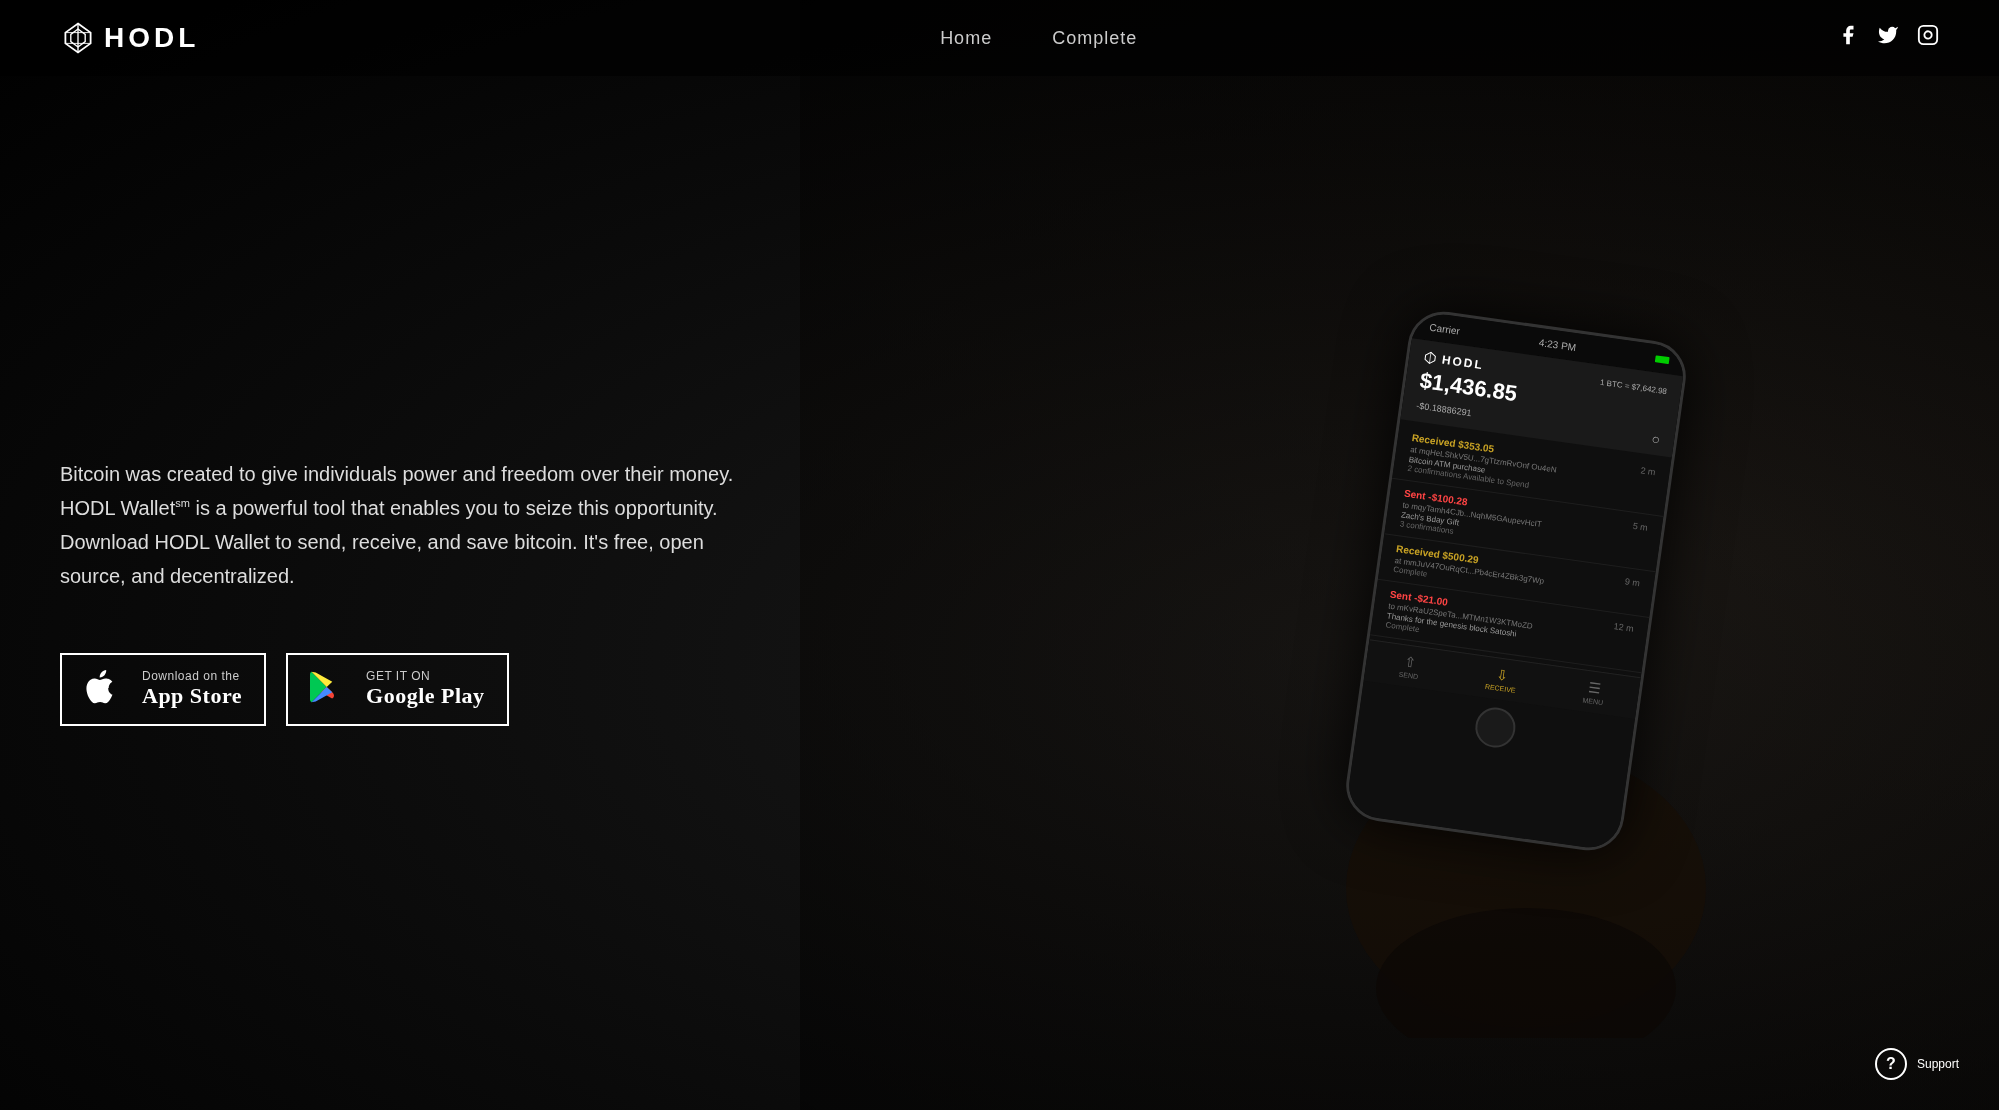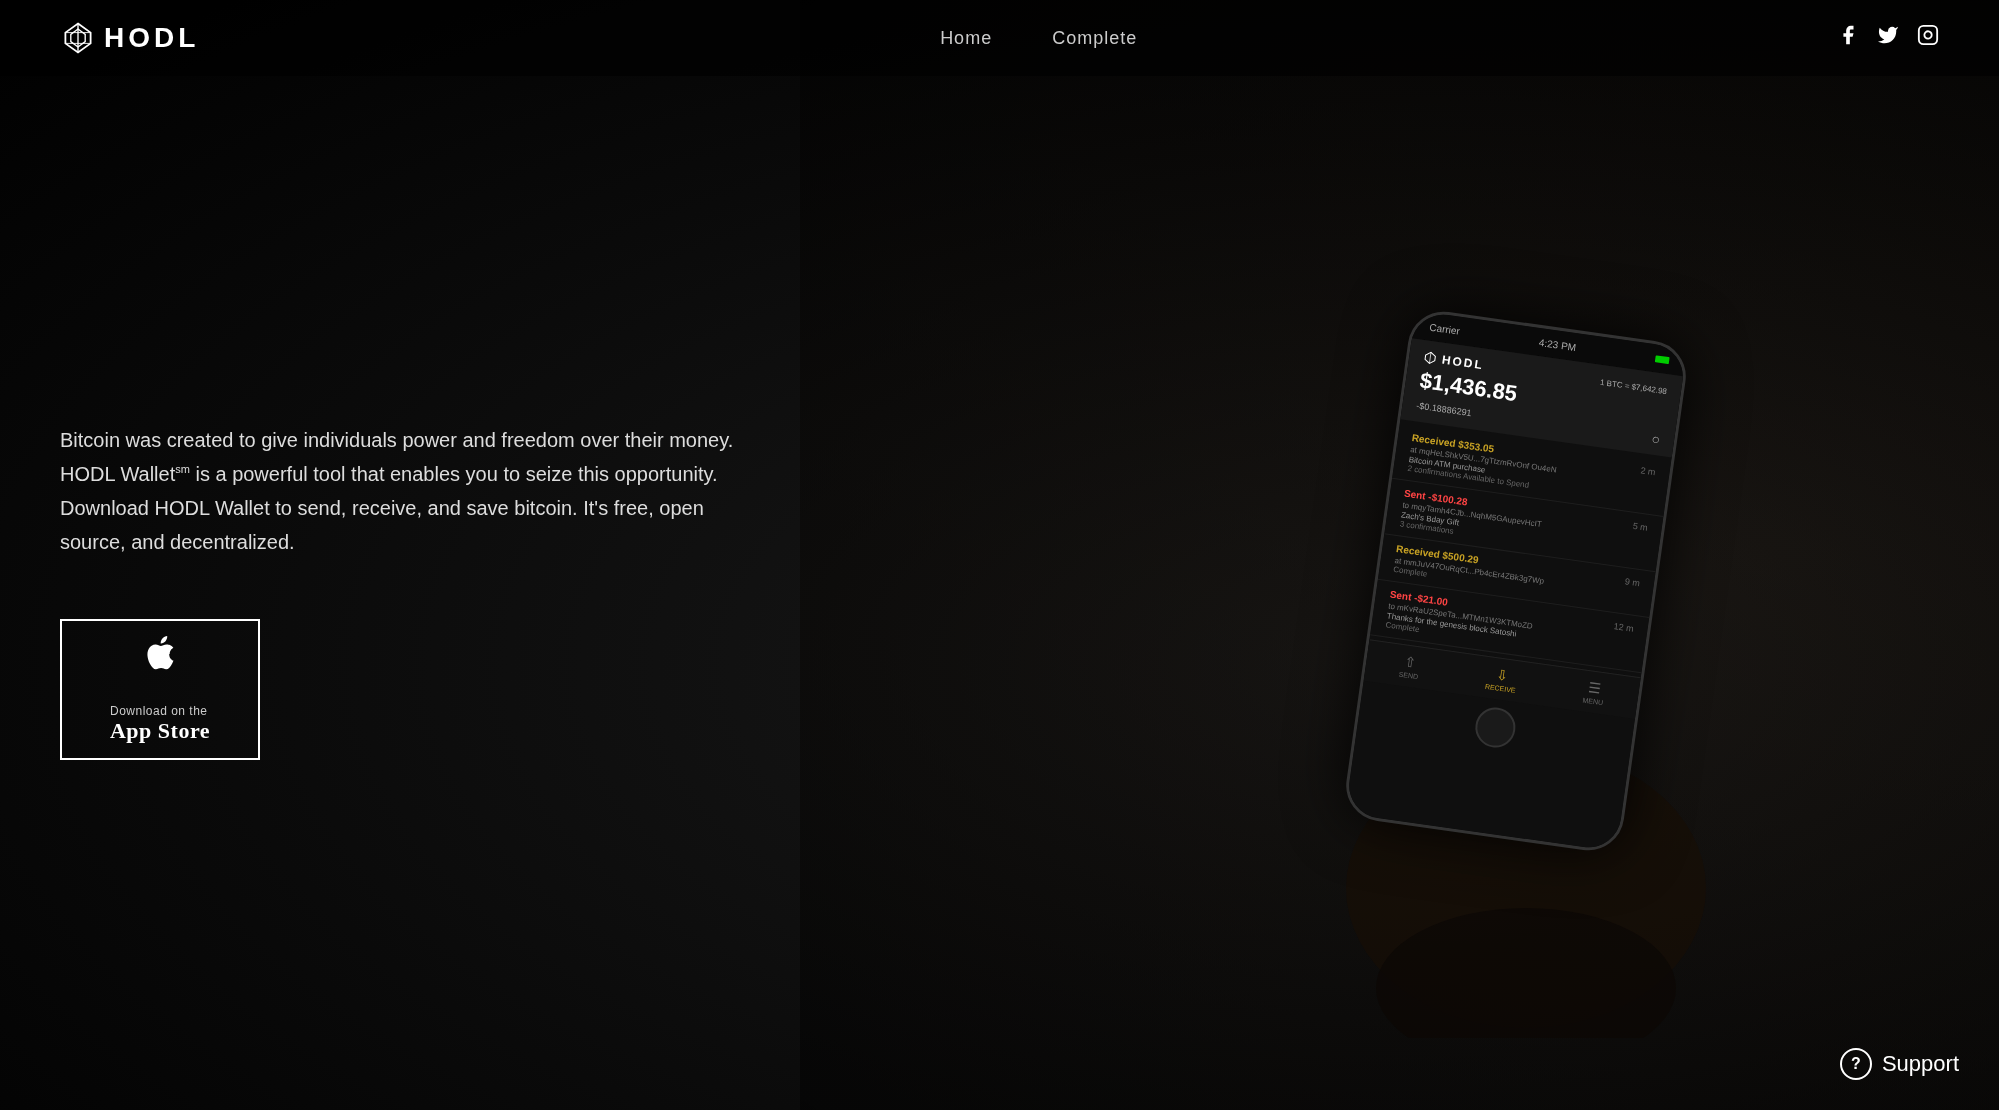--- a/index.html
+++ b/index.html
@@ -125,21 +125,20 @@
       display: flex;
       align-items: center;
       gap: 28px;
       padding: 14px 22px;
       border: 2px solid #ffffff;
       background: transparent;
       color: #ffffff;
       cursor: pointer;
       text-decoration: none;
       min-width: 200px;
-      flex-direction: column;
     }
 
     .btn-store-icon {
       font-size: 32px;
       line-height: 1;
     }
 
     .btn-store-text {
       display: flex;
       flex-direction: column;
@@ -349,21 +348,21 @@
       border: 2px solid #ffffff;
       border-radius: 50%;
       display: flex;
       align-items: center;
       justify-content: center;
       font-size: 16px;
       font-weight: 700;
     }
 
     .support-label {
-      font-size: 22px;
+      font-size: 12px;
     }
 
     
     .vignette {
       position: fixed;
       top: 0; right: 0;
       width: 60%;
       height: 100%;
       background: radial-gradient(ellipse at 80% 50%, rgba(30,20,10,0.3) 0%, rgba(0,0,0,0.5) 100%);
       pointer-events: none;
@@ -436,20 +435,34 @@
           <svg width="30" height="36" viewBox="0 0 30 36" fill="white">
               <path d="M24.7 19.1c0-4.2 3.4-6.2 3.6-6.3-2-2.9-5-3.2-6.1-3.3-2.6-.3-5 1.5-6.3 1.5-1.3 0-3.3-1.5-5.4-1.4-2.8.1-5.3 1.6-6.7 4.1-2.9 5-0.7 12.4 2 16.5 1.4 2 3 4.2 5.1 4.1 2-.1 2.8-1.3 5.2-1.3 2.4 0 3.1 1.3 5.2 1.2 2.2 0 3.6-2 4.9-4 1.6-2.3 2.2-4.5 2.2-4.6-.1 0-4.2-1.6-4.2-6.2l-.5.2zM20.5 6.3c1.1-1.4 1.9-3.3 1.7-5.2-1.6.1-3.6 1.1-4.8 2.5-1 1.2-1.9 3.1-1.7 4.9 1.8.1 3.7-.9 4.8-2.2z"></path>
             </svg>
         </span>
         <span class="btn-store-text">
           <span class="btn-store-small">Download on the</span>
           <span class="btn-store-large">App Store</span>
         </span>
       </a>
 
+      <a href="#" class="btn-store">
+        <span class="btn-store-icon">
+          <svg width="28" height="32" viewBox="0 0 28 32" fill="none">
+              <path d="M1.5 0.8L16.7 16 1.5 31.2c-0.9-0.5-1.5-1.5-1.5-2.6V3.4C0 2.3 0.6 1.3 1.5 0.8z" fill="#00C853"></path>
+              <path d="M22.3 10.7L5.7 1.4 1.5 0.8 16.7 16l5.6-5.3z" fill="#FFEB3B"></path>
+              <path d="M22.3 21.3L16.7 16l-5.6 5.3 11 6.2c1.1-0.5 1.9-1.6 1.9-2.8 0-1.3-0.7-2.4-1.9-3.4z" fill="#F44336"></path>
+              <path d="M5.7 30.6l16.6-9.3-5.6-5.3L1.5 31.2l4.2-0.6z" fill="#448AFF"></path>
+            </svg>
+        </span>
+        <span class="btn-store-text">
+          <span class="btn-store-small">GET IT ON</span>
+          <span class="btn-store-large">Google Play</span>
+        </span>
+      </a>
     </div>
   </div>
 
   <div class="right-content">
     <div class="phone-hand-container">
 
       <svg width="400" height="550" viewBox="0 0 400 550" style="position:absolute; bottom:-200px; left:-50px; z-index:1; opacity:0.7;">
         <ellipse cx="200" cy="400" rx="180" ry="140" fill="#1a0f05" opacity="0.8"></ellipse>
         <ellipse cx="200" cy="500" rx="150" ry="80" fill="#0d0803" opacity="0.9"></ellipse>
       </svg>

